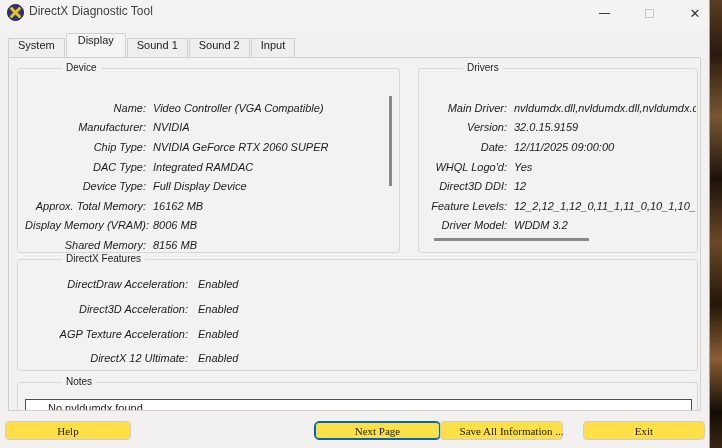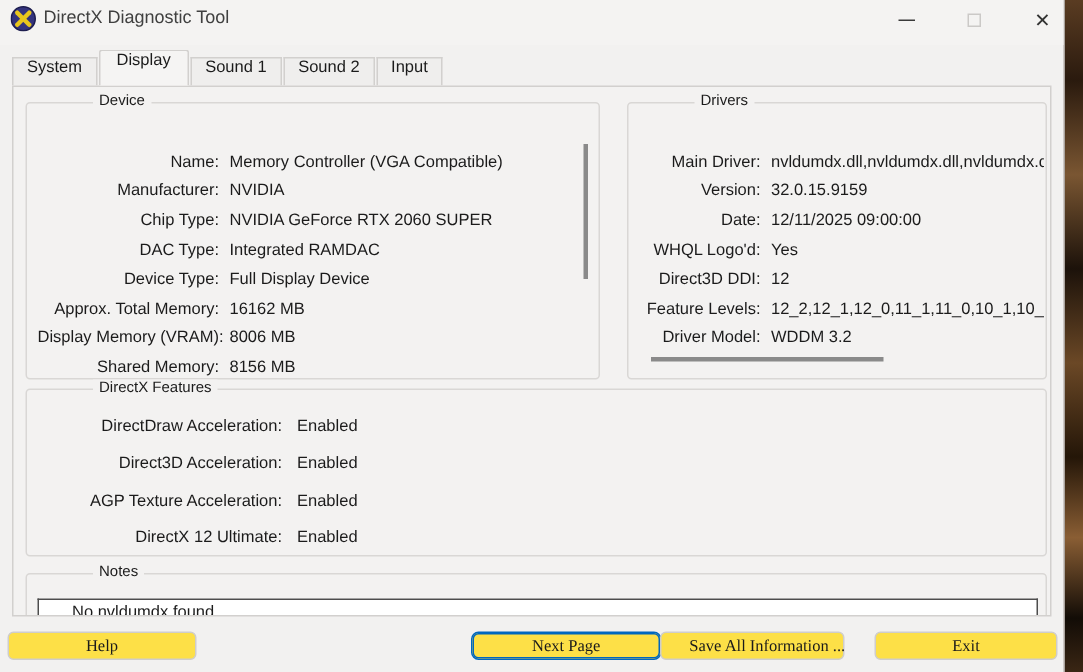--- a/index.html
+++ b/index.html
@@ -52,21 +52,21 @@
   }
   .gb-device   { left:8px;   top:10px;  width:383px; height:185px; }
   .gb-drivers  { left:409px; top:10px;  width:280px; height:185px; }
   .gb-features { left:8px;   top:201px; width:681px; height:112px; }
   .gb-notes    { left:8px;   top:324px; width:681px; height:60px; }
   
   .rows { position:absolute; }
   .rows-device   { left:16px;  top:40px;  width:364px; }
   .rows-drivers  { left:417px; top:40px;  width:270px; }
   .rows-features { left:16px;  top:214px; width:660px; }
-  .irow { display:flex; align-items:center; height:19.6px; overflow:hidden; }
+  .irow { display:flex; align-items:center; height:19.6px; overflow:hidden;font-style:italic; }
   .irow-f { height:24.7px; }
   .ilabel { text-align:right; white-space:nowrap; flex:none; }
   .ivalue { margin-left:7px; white-space:nowrap; overflow:hidden; flex:1; }
   .rows-device   .ilabel { width:121px; }
   .rows-drivers  .ilabel { width:81px; }
   .rows-features .ilabel { width:163px; }
   .rows-features .ivalue { margin-left:10px; }
   
   .vscroll-thumb { position:absolute; left:380px; top:38px; width:3px; height:90px; background:#8a8a8a; }
   .hscroll-thumb { position:absolute; left:425px; top:180px; width:155px; height:3px; background:#8a8a8a; }
@@ -132,21 +132,21 @@
   </div>
 
   <div class="pane">
 
     <div class="groupbox gb-device">
       <span class="group-label">Device</span>
     </div>
     <div class="rows rows-device">
       <div class="irow">
         <span class="ilabel">Name:</span>
-        <span class="ivalue">Memory Controller (VGA Compatible)</span>
+        <span class="ivalue">Video Controller (VGA Compatible)</span>
       </div>
       <div class="irow">
         <span class="ilabel">Manufacturer:</span>
         <span class="ivalue">NVIDIA</span>
       </div>
       <div class="irow">
         <span class="ilabel">Chip Type:</span>
         <span class="ivalue">NVIDIA GeForce RTX 2060 SUPER</span>
       </div>
       <div class="irow">

